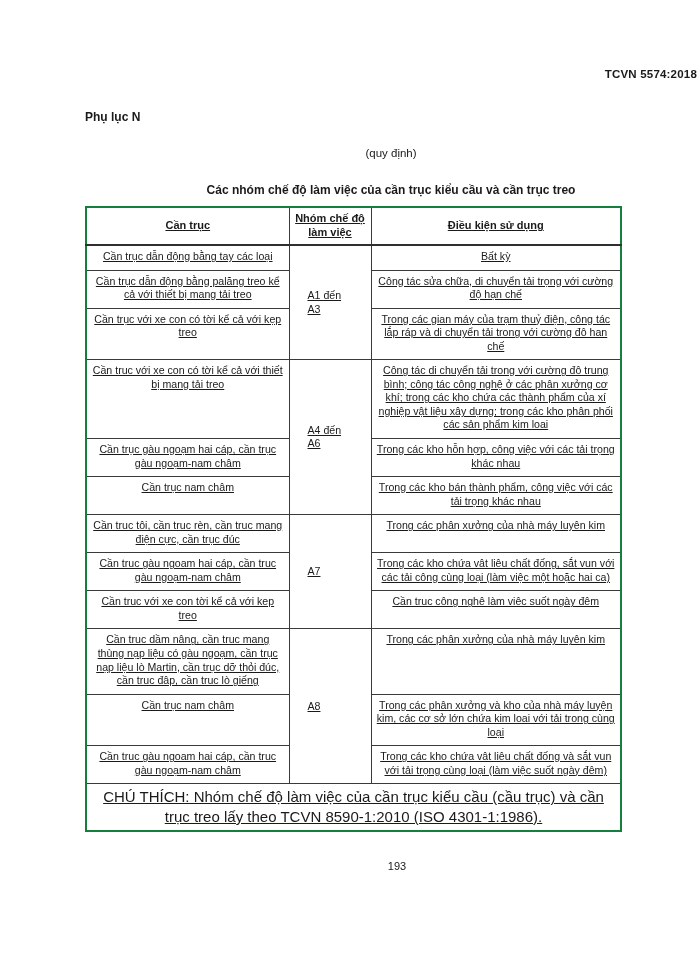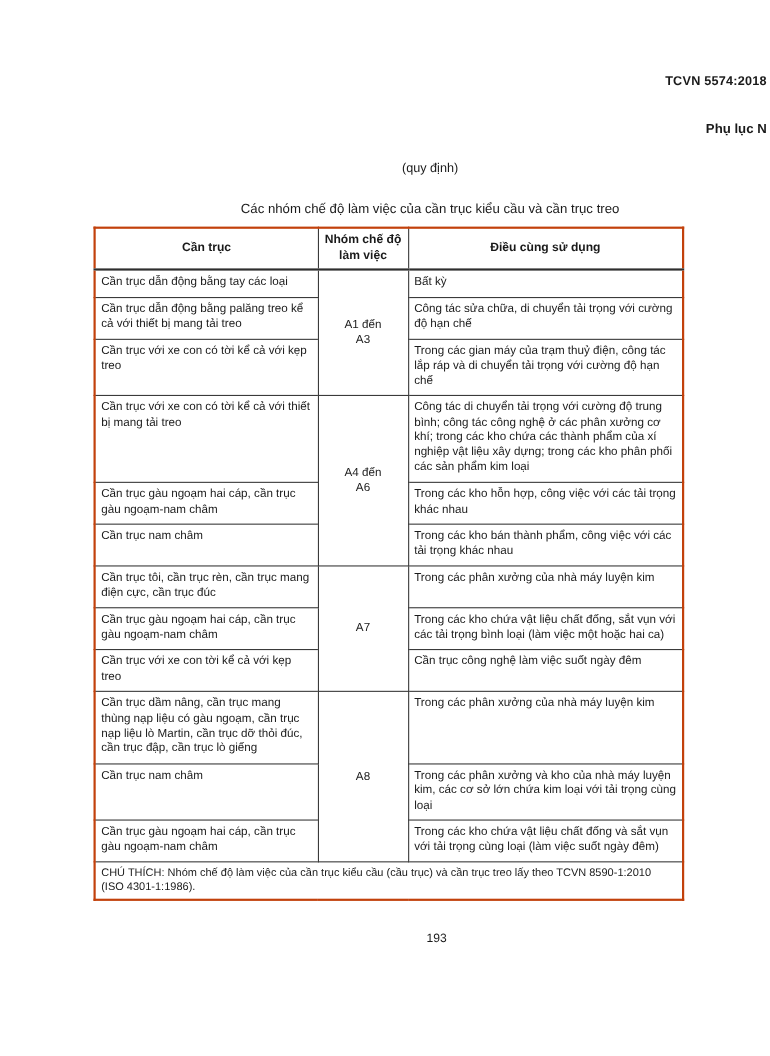--- a/index.html
+++ b/index.html
@@ -21,47 +21,48 @@
     padding-top: 68px;
   }
   .header-ref {
     text-align: right;
     font-weight: bold;
     font-size: 11.5px;
     letter-spacing: 0.2px;
   }
   .appendix-title {
     margin-top: 30px;
-    text-align: right;
+    text-align: left;
     font-weight: bold;
     font-size: 12px;
   }
   .appendix-subtitle {
     margin-top: 23px;
     text-align: center;
     font-size: 11.5px;
   }
   .section-title {
     margin-top: 24px;
     text-align: center;
-    font-weight: normal;
+    font-weight: bold;
     font-size: 12px;
   }
   .table-caption {
     margin-top: 16px;
     text-align: center;
     font-weight: bold;
     font-size: 10.8px;
   }
   table.crane-table {
     margin-top: 9px;
     border-collapse: collapse;
     width: 535px;
     table-layout: fixed;
-    border: 2px solid #c2410c;
+    border: 2px solid #15803d;
+    text-decoration: underline;
   }
   .crane-table col.c1 { width: 203px; }
   .crane-table col.c2 { width: 82px; }
   .crane-table col.c3 { width: 250px; }
   .crane-table th {
     border: 1px solid #3a3a3a;
     border-bottom: 2px solid #2f2f2f;
     font-size: 11px;
     font-weight: bold;
     text-align: center;
@@ -69,28 +70,29 @@
     padding: 4px 4px;
     height: 28px;
     line-height: 1.25;
   }
   .crane-table td {
     border: 1px solid #3a3a3a;
     font-size: 10.6px;
     line-height: 1.28;
     padding: 4px 5px 6px 5px;
     vertical-align: top;
+    text-align: center;
   }
   .crane-table td.group {
-    text-align: center;
+    text-align: left;
     vertical-align: middle;
     padding: 18px;
   }
   .crane-table td.note {
-    font-size: 10px;
+    font-size: 15px;
     line-height: 1.3;
     padding: 3px 5px 4px 5px;
   }
   .page-number {
     margin-top: 28px;
     text-align: center;
     font-size: 11px;
     padding-right: 0;
     margin-right: -12px;
   }
@@ -112,21 +114,21 @@
   <table class="crane-table">
     <colgroup>
       <col class="c1">
         <col class="c2">
         <col class="c3">
     </colgroup>
     <thead>
       <tr>
         <th>Cần trục</th>
         <th>Nhóm chế độ làm việc</th>
-        <th>Điều cùng sử dụng</th>
+        <th>Điều kiện sử dụng</th>
       </tr>
     </thead>
     <tbody>
 
     <tr>
           <td>Cần trục dẫn động bằng tay các loại</td>
           <td class="group" rowspan="3">A1 đến A3</td>
           <td>Bất kỳ</td>
         </tr>
         <tr>
@@ -150,21 +152,21 @@
           <td>Cần trục nam châm</td>
           <td>Trong các kho bán thành phẩm, công việc với các tải trọng khác nhau</td>
         </tr>
         <tr>
           <td>Cần trục tôi, cần trục rèn, cần trục mang điện cực, cần trục đúc</td>
           <td class="group" rowspan="3">A7</td>
           <td>Trong các phân xưởng của nhà máy luyện kim</td>
         </tr>
         <tr>
           <td>Cần trục gàu ngoạm hai cáp, cần trục gàu ngoạm-nam châm</td>
-          <td>Trong các kho chứa vật liệu chất đống, sắt vụn với các tải trọng bình loại (làm việc một hoặc hai ca)</td>
+          <td>Trong các kho chứa vật liệu chất đống, sắt vụn với các tải công cùng loại (làm việc một hoặc hai ca)</td>
         </tr>
         <tr>
           <td>Cần trục với xe con tời kể cả với kẹp treo</td>
           <td>Cần trục công nghệ làm việc suốt ngày đêm</td>
         </tr>
         <tr>
           <td>Cần trục dầm nâng, cần trục mang thùng nạp liệu có gàu ngoạm, cần trục nạp liệu lò Martin, cần trục dỡ thỏi đúc, cần trục đập, cần trục lò giếng</td>
           <td class="group" rowspan="3">A8</td>
           <td>Trong các phân xưởng của nhà máy luyện kim</td>
         </tr>

